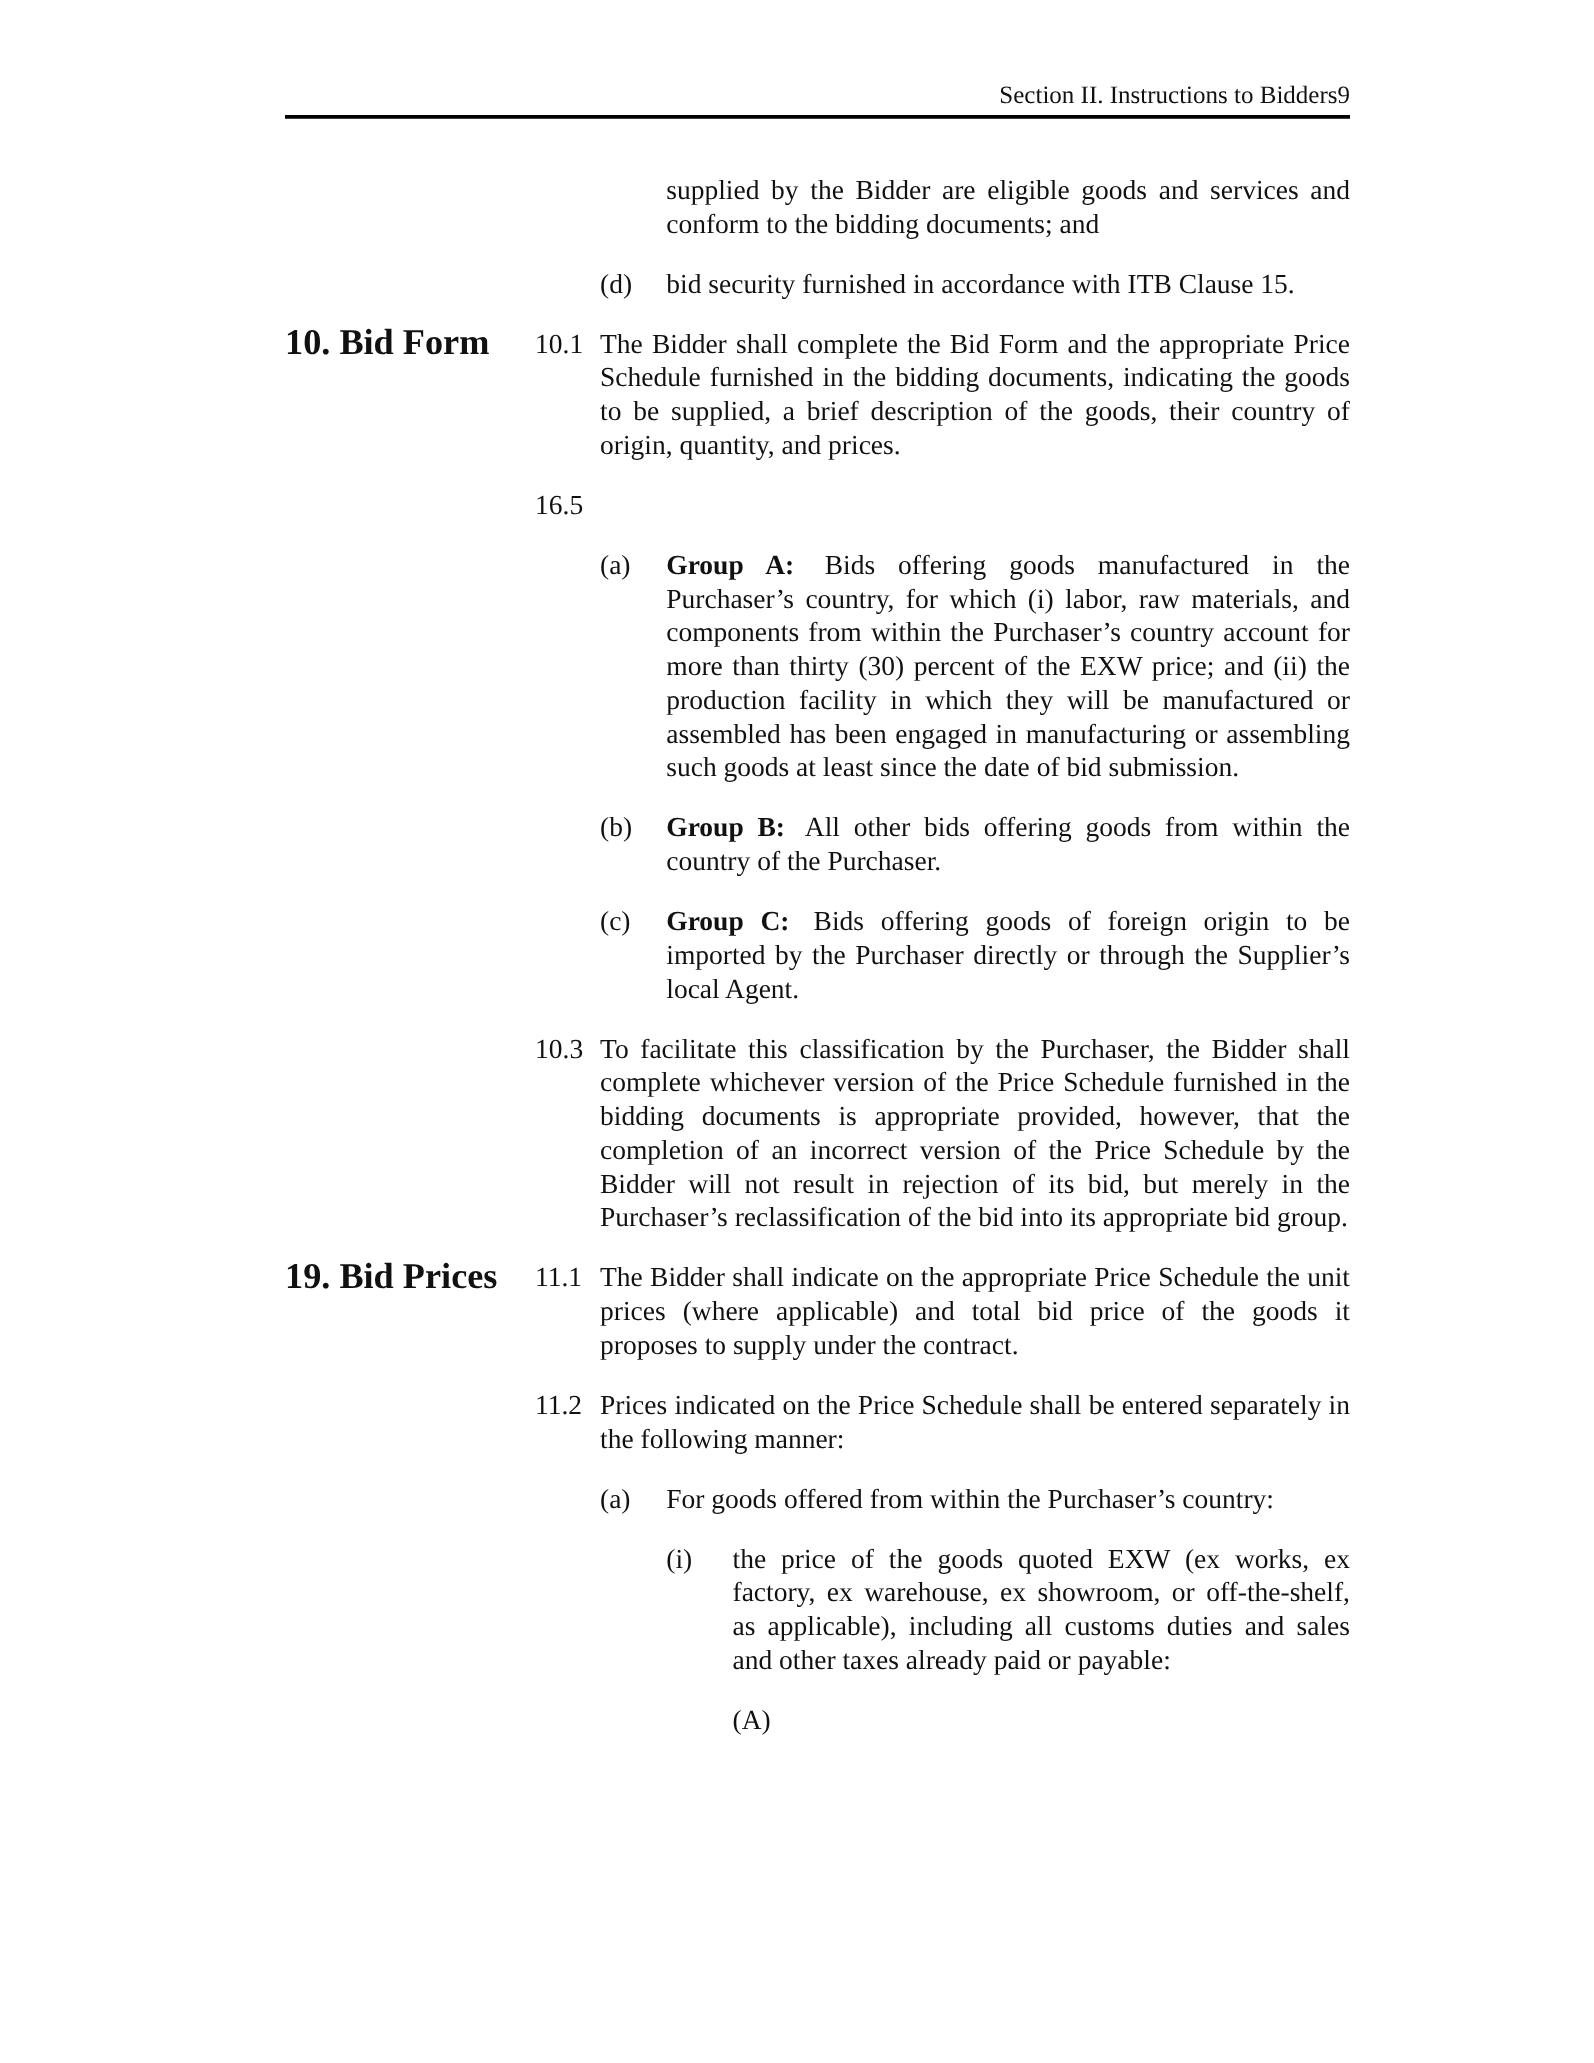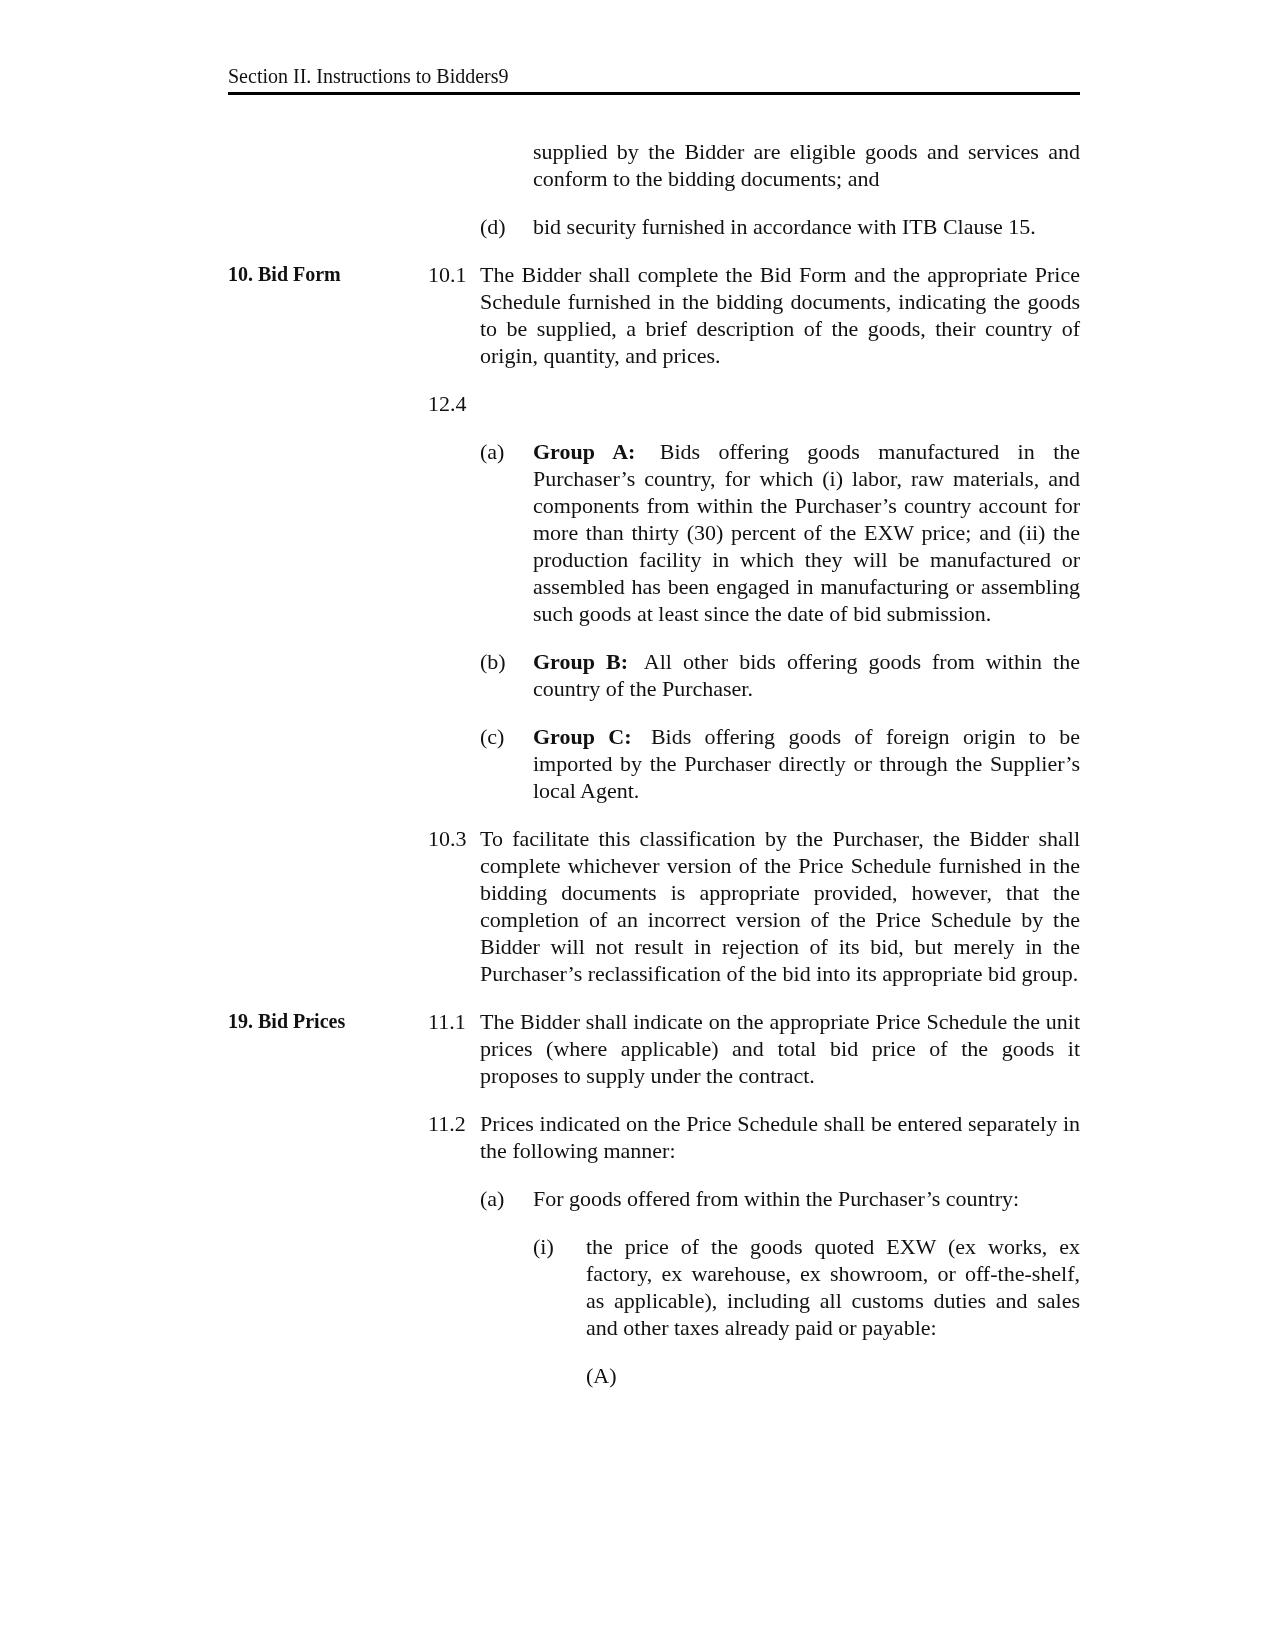--- a/index.html
+++ b/index.html
@@ -17,21 +17,21 @@
     background:#ffffff;
   }
   
   .header {
     position:absolute;
     left:228px; top:64px;
     width:852px;
   }
   .header-row {
     display:flex;
-    justify-content:flex-start;
+    justify-content:flex-end;
     align-items:baseline;
     font-size:20px;
     line-height:24px;
   }
   .header-rule {
     margin-top:4px;
     border-bottom:3px solid #000000;
     width:100%;
   }
   
@@ -39,21 +39,21 @@
     position:absolute;
     left:228px; top:138px;
     width:852px;
     font-size:22px;
     line-height:27px;
   }
   .block-row { display:flex; margin-bottom:21px; }
   .col-label {
     width:200px; flex:none;
     font-weight:bold;
-    font-size:20px;
+    font-size:29px;
     font-family:Liberation Serif, serif;
   }
   .col-num { width:52px; flex:none; }
   .col-body { width:600px; flex:none; }
   .justify { text-align:justify; }
   .item { display:flex; }
   .item.lv2 { margin-left:53px; }
   .item.lv3 { margin-left:106px; }
   .item .marker { width:53px; flex:none; }
   .item.lv2 .itext { width:494px; }
@@ -93,21 +93,21 @@
           </div>
         </div>
       </div>
       <div class="block-row">
         <div class="col-label">10. Bid Form</div>
         <div class="col-num">10.1</div>
         <div class="col-body justify">The Bidder shall complete the Bid Form and the appropriate Price Schedule furnished in the bidding documents, indicating the goods to be supplied, a brief description of the goods, their country of origin, quantity, and prices.</div>
       </div>
       <div class="block-row">
         <div class="col-label"></div>
-        <div class="col-num">12.4</div>
+        <div class="col-num">16.5</div>
       </div>
       <div class="block-row">
         <div class="col-label"></div>
         <div class="col-num"></div>
         <div class="col-body">
           <div class="item lv1">
             <div class="marker">(a)</div>
             <div class="itext"><span class="bold-lead">Group A:</span> <span>Bids offering goods manufactured in the Purchaser’s country, for which (i) labor, raw materials, and components from within the Purchaser’s country account for more than thirty (30) percent of the EXW price; and (ii) the production facility in which they will be manufactured or assembled has been engaged in manufacturing or assembling such goods at least since the date of bid submission.</span></div>
           </div>
         </div>

